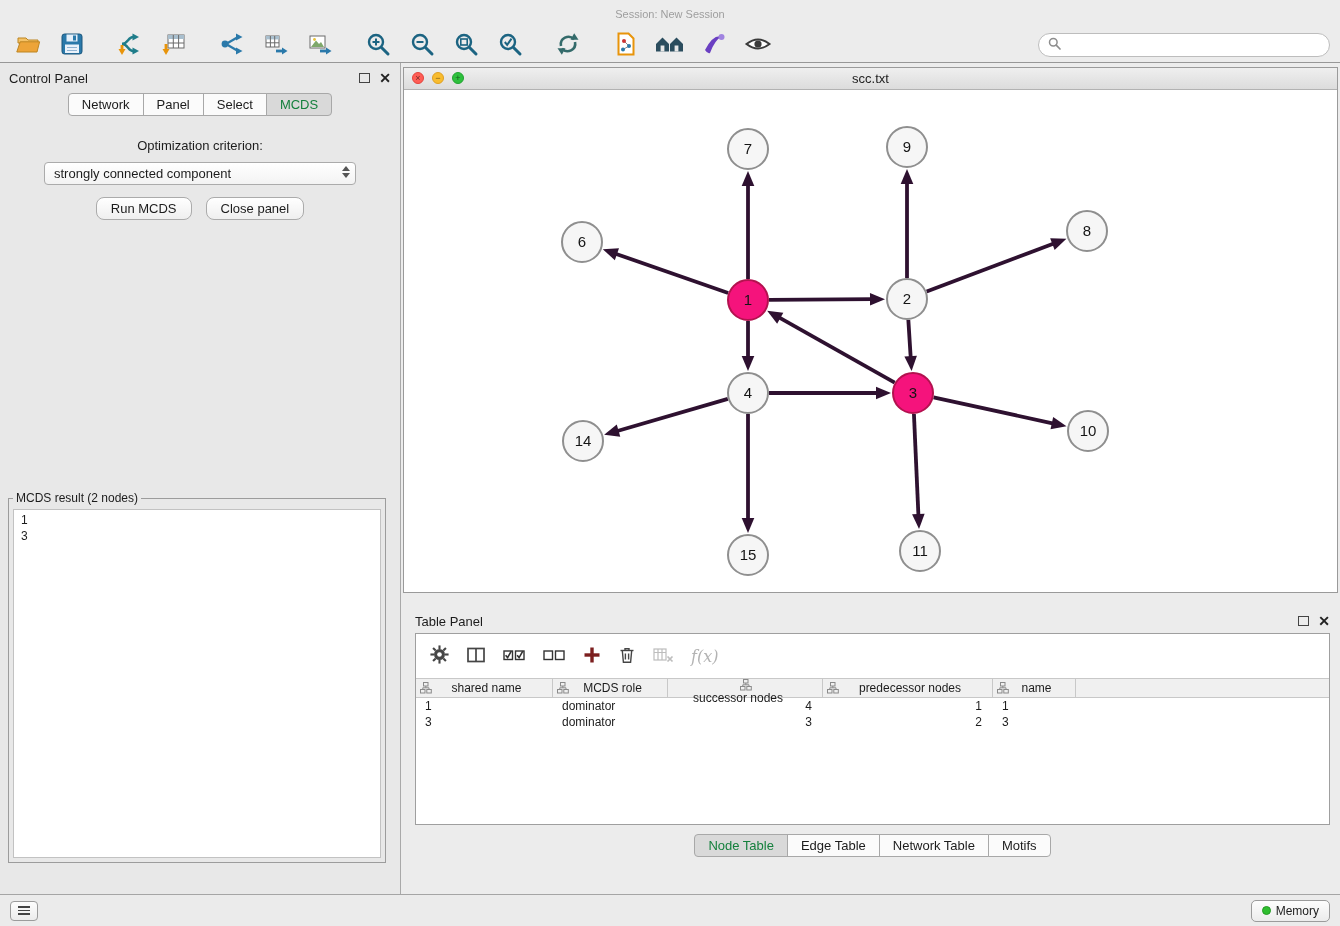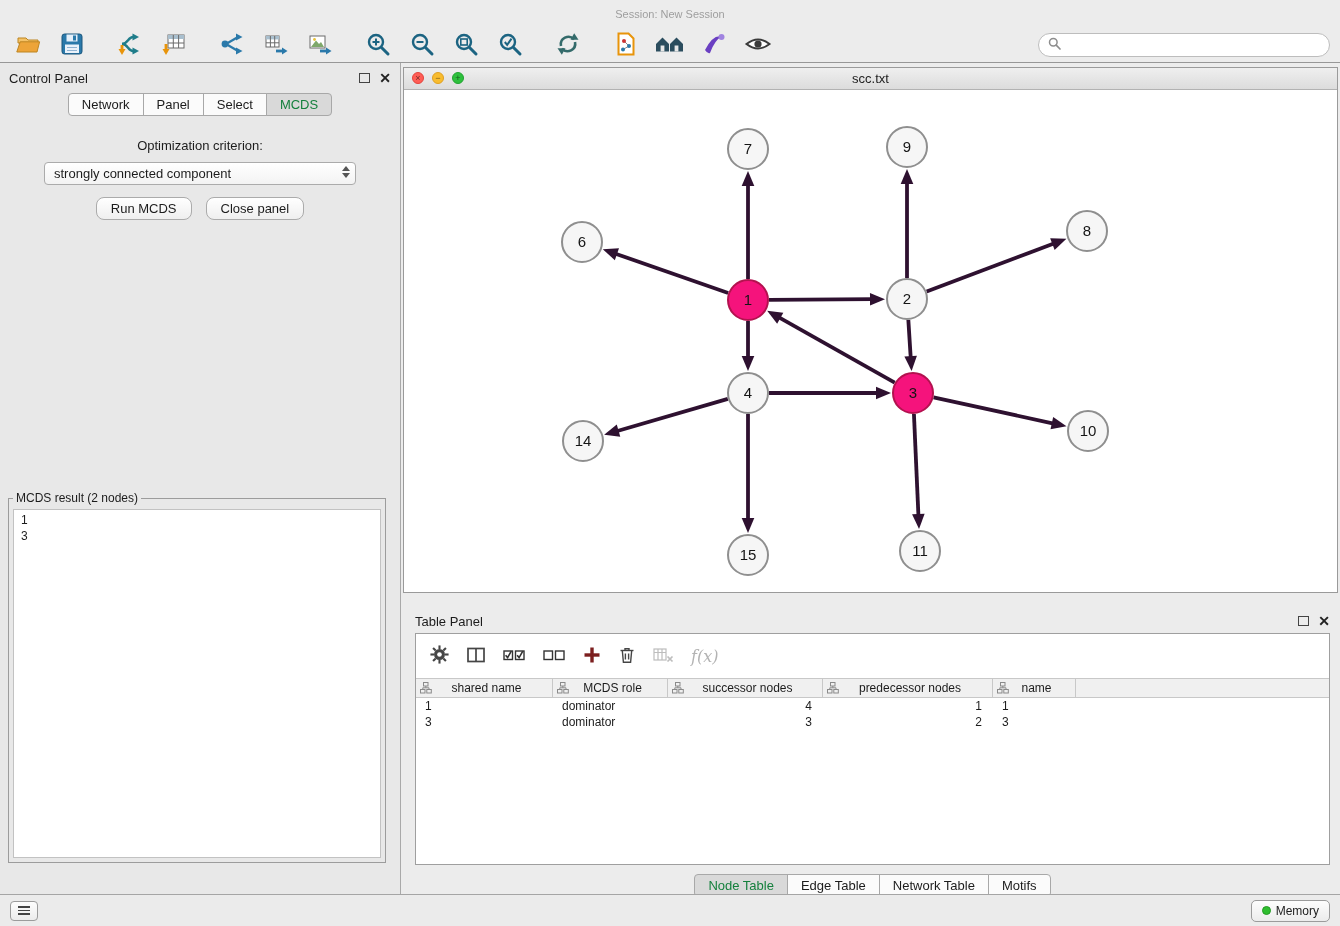--- a/index.html
+++ b/index.html
@@ -69,21 +69,21 @@
          font-size:9px;line-height:9px;color:rgba(0,0,0,0.55);box-sizing:border-box;}
   .light.red{background:#ff5d55;border:1px solid #e2443d;}
   .light.yellow{background:#f8bc2e;border:1px solid #dfa023;}
   .light.green{background:#2ec03d;border:1px solid #22a331;}
   .net-canvas{flex:1;position:relative;background:#fff;}
   .net-canvas svg{position:absolute;inset:0;}
 
   
   .table-section{flex:1;display:flex;flex-direction:column;min-height:0;padding:16px 8px 0 12px;}
   .tp-header{height:24px;display:flex;align-items:center;font-size:13px;flex:none;}
-  .tp-body{flex:none;height:232px;background:#fff;border:1px solid #9f9f9f;display:flex;
+  .tp-body{flex:none;height:192px;background:#fff;border:1px solid #9f9f9f;display:flex;
            flex-direction:column;box-sizing:border-box;overflow:hidden;}
   .tp-toolbar{height:44px;flex:none;display:flex;align-items:center;gap:17px;padding:0 14px;}
   .tp-tool{display:flex;align-items:center;justify-content:center;background:transparent;border:none;padding:0;}
   .fx-label{font-family:"DejaVu Serif",serif;font-style:italic;font-size:16px;color:#b3b3b3;}
   .tbl{flex:1;overflow:hidden;}
   .tr-head{display:flex;height:18px;border-top:1px solid #c8c8c8;border-bottom:1px solid #c8c8c8;}
   .th{background:#f0f0f0;border-right:1px solid #c8c8c8;display:flex;align-items:center;
       font-size:12px;box-sizing:border-box;flex:none;}
   .th .tree-icon{margin:0 3px 0 4px;flex:none;}
   .th-label{flex:1;text-align:center;padding-right:14px;}
@@ -575,21 +575,21 @@
                   <svg class="tree-icon" width="12" height="12" viewBox="0 0 12 12">
                     <g fill="none" stroke="#8a8a8a">
                       <rect x="3.5" y="0.5" width="4.5" height="3.5"></rect>
                       <rect x="0.5" y="7.5" width="4.5" height="3.5"></rect>
                       <rect x="6.8" y="7.5" width="4.5" height="3.5"></rect>
                       <path d="M5.8 4v1.8 M2.8 7.5V5.8h6.2v1.7"></path>
                     </g>
                   </svg>
                   <span class="th-label">MCDS role</span>
                 </div>
-                <div class="th" style="width: 155px;">
+                <div class="th" style="width: 155px; flex-direction: column;">
                   <svg class="tree-icon" width="12" height="12" viewBox="0 0 12 12">
                     <g fill="none" stroke="#8a8a8a">
                       <rect x="3.5" y="0.5" width="4.5" height="3.5"></rect>
                       <rect x="0.5" y="7.5" width="4.5" height="3.5"></rect>
                       <rect x="6.8" y="7.5" width="4.5" height="3.5"></rect>
                       <path d="M5.8 4v1.8 M2.8 7.5V5.8h6.2v1.7"></path>
                     </g>
                   </svg>
                   <span class="th-label">successor nodes</span>
                 </div>

